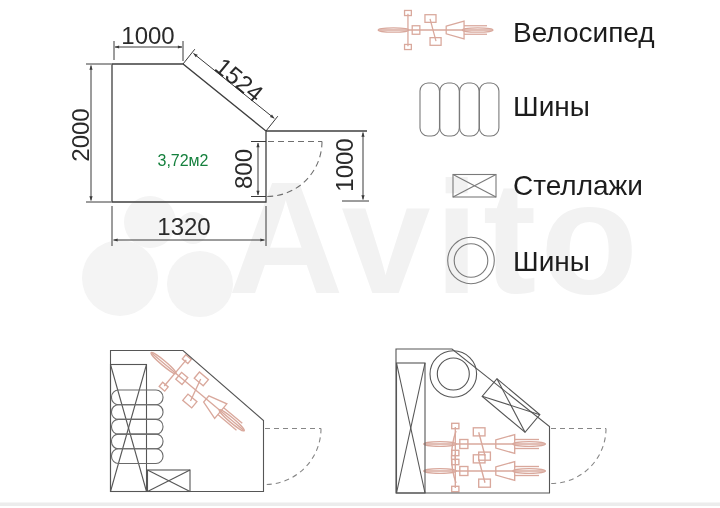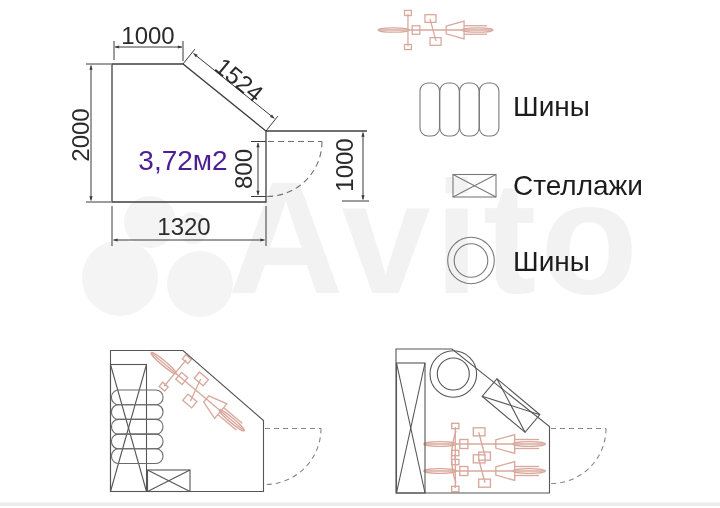--- a/index.html
+++ b/index.html
@@ -5,21 +5,21 @@
   html,body{margin:0;padding:0;background:#ffffff;}
   .canvas{position:relative;width:720px;height:508px;background:#ffffff;overflow:hidden;
           font-family:"Liberation Sans", sans-serif;}
   .wm-text{position:absolute;left:228px;top:158px;font-size:160px;font-weight:bold;
            color:#f2f2f2;letter-spacing:4px;line-height:1;user-select:none;text-align:right;}
   svg.draw{position:absolute;left:0;top:0;}
   .dim{position:absolute;font-size:24px;color:#2a2a2a;white-space:nowrap;
        transform:translate(-50%,-50%);line-height:1;}
   .dim.rot-ccw{transform:translate(-50%,-50%) rotate(-90deg);}
   .dim.rot-diag{transform:translate(-50%,-50%) rotate(39.5deg);}
-  .area{position:absolute;font-size:28px;color:#4c1d95;white-space:nowrap;
+  .area{position:absolute;font-size:16px;color:#15803d;white-space:nowrap;
         transform:translate(-50%,-50%);line-height:1;}
   .legend-label{position:absolute;left:513px;font-size:28px;color:#1c1c1c;
                 white-space:nowrap;line-height:32px;height:32px;}
 </style>
 </head>
 <body>
 
 <div class="canvas">
 
   <div class="wm-text">Avito</div>
@@ -162,16 +162,17 @@
   </svg>
 
   <div class="dim" style="left:148px;top:36px">1000</div>
   <div class="dim rot-diag" style="left:239px;top:80px">1524</div>
   <div class="dim rot-ccw" style="left:81px;top:135px">2000</div>
   <div class="dim rot-ccw" style="left:244px;top:169px">800</div>
   <div class="dim rot-ccw" style="left:345px;top:165px">1000</div>
   <div class="dim" style="left:184px;top:227px">1320</div>
   <div class="area" style="left:183px;top:161px">3,72м2</div>
 
+  <div class="legend-label" style="top:17px">Велосипед</div>
   <div class="legend-label" style="top:91px">Шины</div>
   <div class="legend-label" style="top:170px">Стеллажи</div>
   <div class="legend-label" style="top:246px">Шины</div>
 </div>
 
 </body></html>

